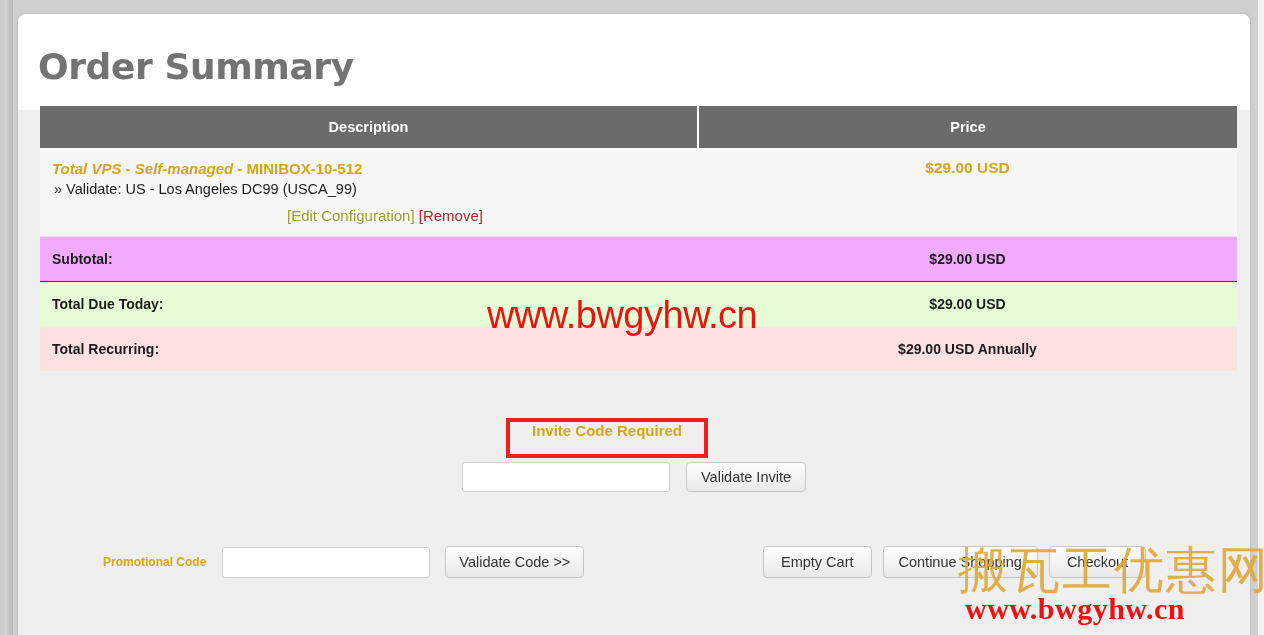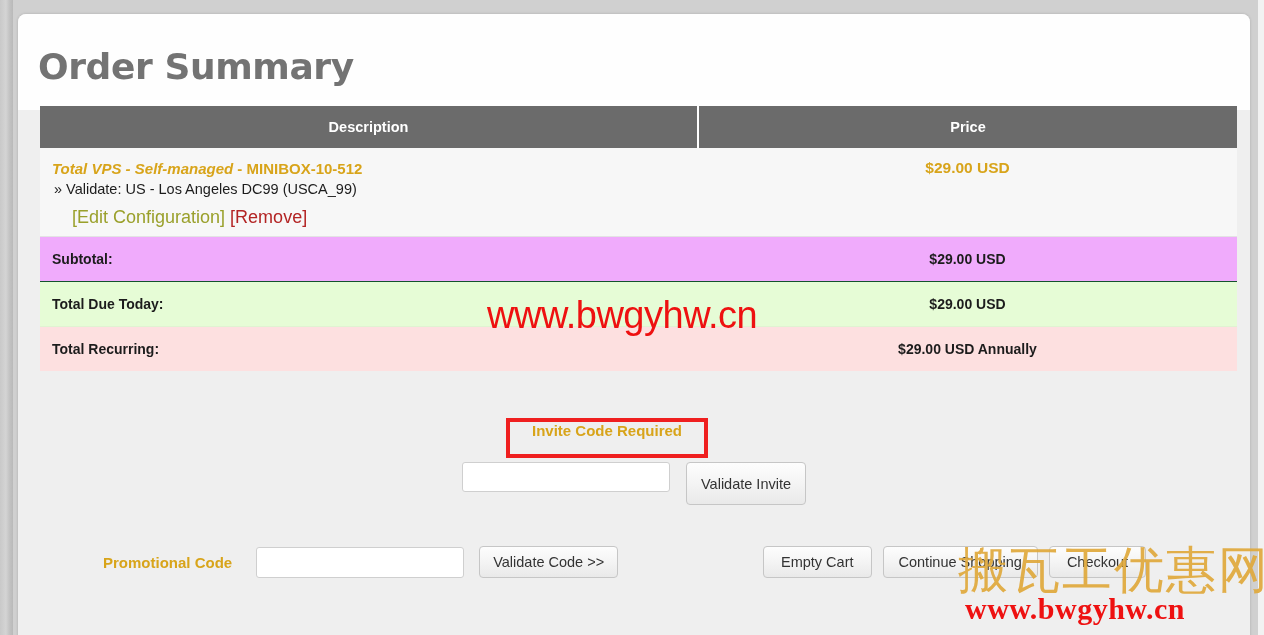--- a/index.html
+++ b/index.html
@@ -139,23 +139,24 @@
   }
 
   .action-row td {
     background: #f7f7f7;
     height: 30px;
     border-bottom: 1px solid #e3e3e3;
     vertical-align: top;
   }
   .action-links {
     padding-left: 32px;
-    font-size: 18px;
+    font-size: 15px;
     padding-top: 1px;
     white-space: nowrap;
+    text-align: center;
   }
   .action-links a {
     text-decoration: none;
     cursor: pointer;
   }
   .link-edit { color: #9aa02b; }
   .link-remove { color: #b32424; }
 
   .sum-row td {
     height: 44px;
@@ -225,44 +226,44 @@
     background: linear-gradient(to bottom, #fdfdfd 0%, #f4f4f4 50%, #e9e9e9 100%);
     color: #333333;
     font-size: 14.5px;
     font-family: "Liberation Sans", sans-serif;
     padding: 0 12px;
     cursor: pointer;
     white-space: nowrap;
   }
   .btn-validate-invite {
     margin-left: 16px;
-    height: 43px;
+    height: 30px;
     padding: 0 14px;
   }
 
   
   .bottom-bar {
     position: absolute;
     left: 0;
     top: 518px;
     width: 1232px;
     height: 60px;
   }
   .promo-group {
     position: absolute;
     left: 85px;
     top: 14px;
     display: flex;
     align-items: center;
   }
   .promo-label {
-    font-size: 15px;
-    font-weight: bold;
-    color: #d8a41a;
-    margin-right: 24px;
+    font-size: 12px;
+    font-weight: bold;
+    color: #d8a41a;
+    margin-right: 16px;
     white-space: nowrap;
   }
   .promo-input {
     width: 208px;
     height: 31px;
   }
   .btn-validate-code {
     margin-left: 15px;
     height: 32px;
     padding: 0 13px;

